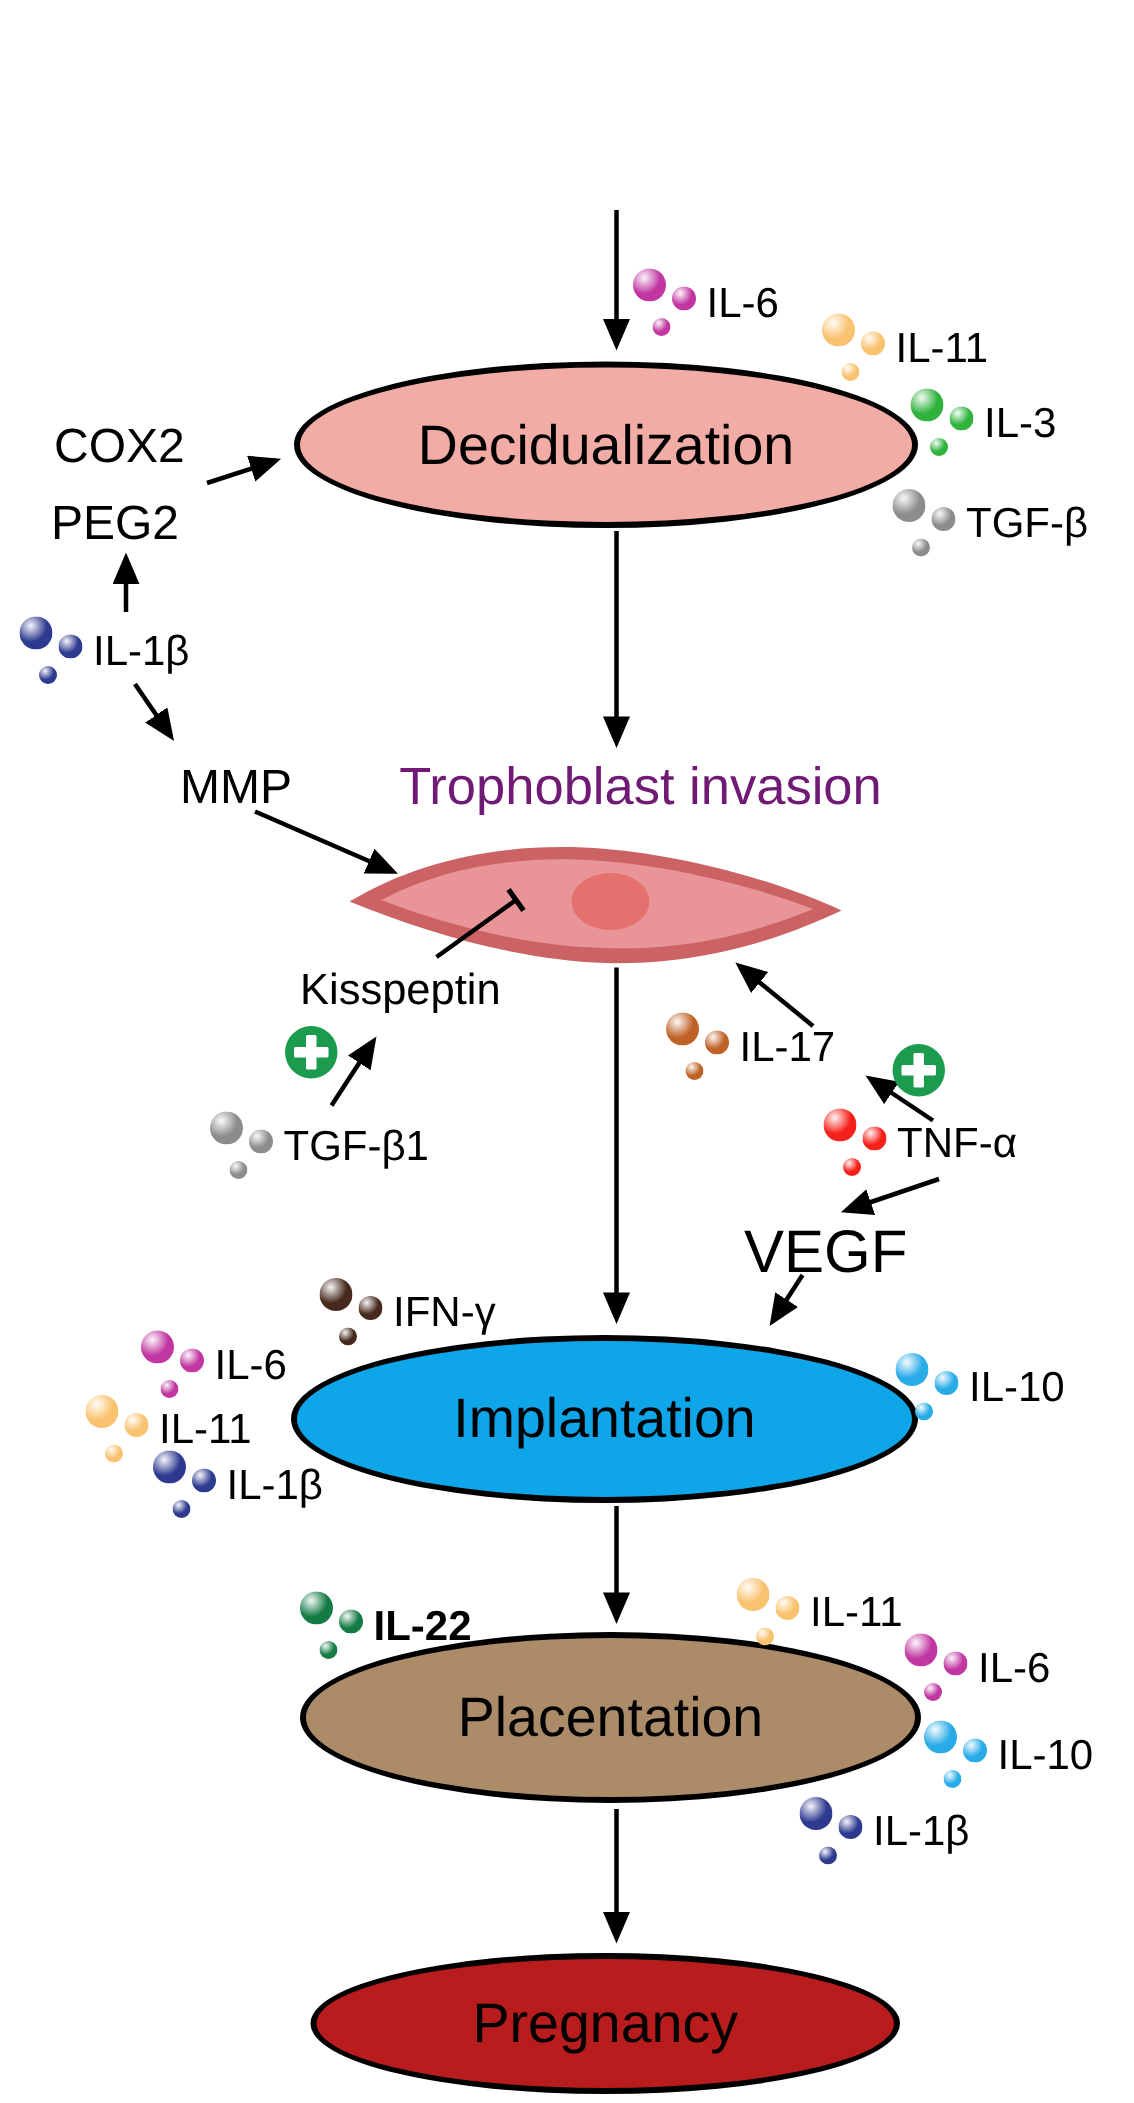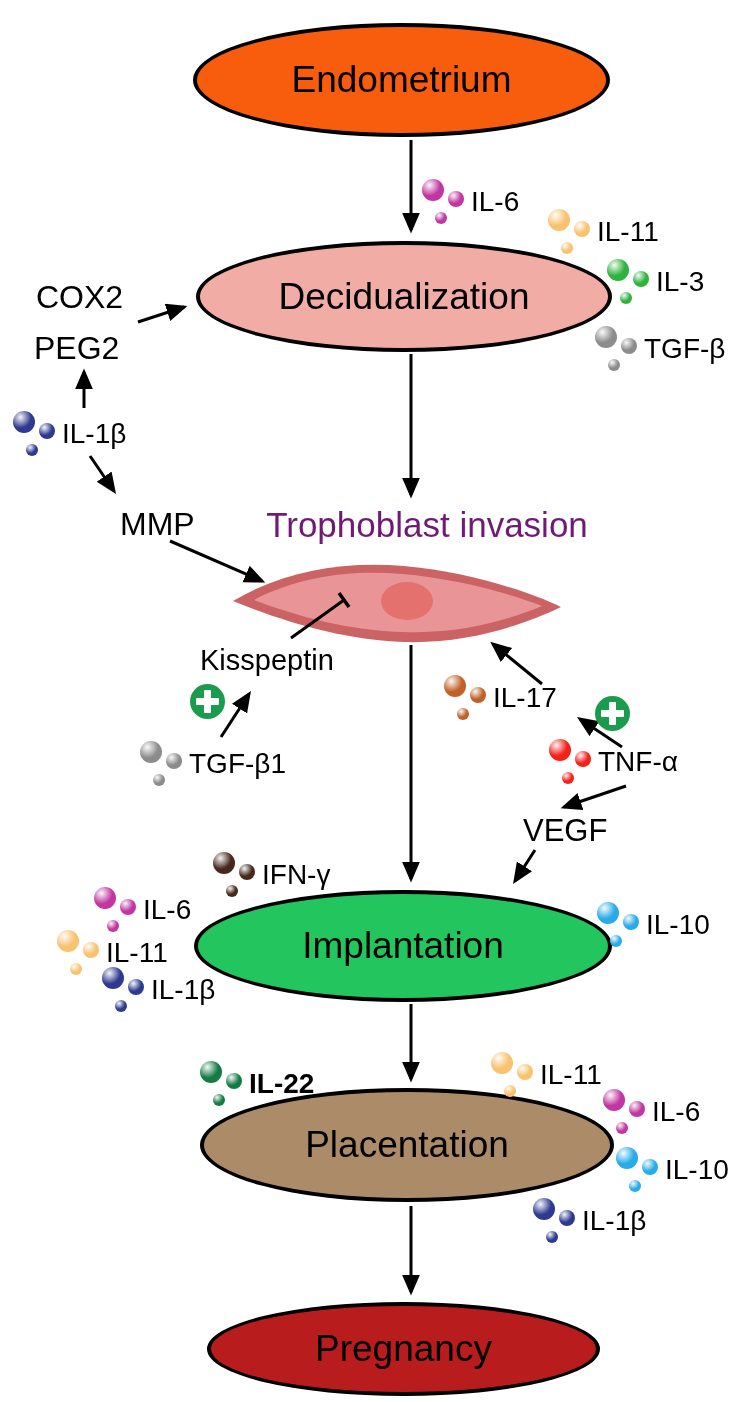--- a/index.html
+++ b/index.html
@@ -30,29 +30,26 @@
   }
   .plus::before,.plus::after{content:"";position:absolute;background:#fff;border-radius:1px;}
   .plus::before{width:23px;height:7px;left:6px;top:14px;}
   .plus::after{width:7px;height:23px;left:14px;top:6px;}
 </style>
 </head>
 <body>
 
 <div class="canvas">
 
-  <div class="stage" style="left: 193px; top: 23px; width: 417px; height: 114px; background: rgb(248, 92, 13);">
-    <span class="stage-label">Endometrium</span>
-  </div>
 
   <div class="stage" style="left: 196px; top: 241px; width: 416px; height: 111px; background: rgb(242, 172, 166);">
     <span class="stage-label">Decidualization</span>
   </div>
 
-  <div class="stage" style="left: 194px; top: 890px; width: 418px; height: 112px; background: #22c55e;">
+  <div class="stage" style="left: 194px; top: 890px; width: 418px; height: 112px; background: #0ea5e9;">
     <span class="stage-label">Implantation</span>
   </div>
 
   <div class="stage" style="left: 200px; top: 1088px; width: 414px; height: 114px; background: rgb(172, 139, 104);">
     <span class="stage-label">Placentation</span>
   </div>
 
   <div class="stage" style="left: 207px; top: 1302px; width: 393px; height: 94px; background: #b91c1c;">
     <span class="stage-label">Pregnancy</span>
   </div>
@@ -87,21 +84,21 @@
     <line x1="626" y1="786" x2="564" y2="807" stroke="#000" stroke-width="3" marker-end="url(#ah)"></line>
     <line x1="535" y1="850" x2="515" y2="881" stroke="#000" stroke-width="3" marker-end="url(#ah)"></line>
     <line x1="411" y1="1004" x2="411" y2="1079" stroke="#000" stroke-width="3" marker-end="url(#ah)"></line>
     <line x1="411" y1="1206" x2="411" y2="1292" stroke="#000" stroke-width="3" marker-end="url(#ah)"></line>
   </svg>
 
   <div class="annot" style="left:36px;top:279px;">COX2</div>
   <div class="annot" style="left:34px;top:330px;">PEG2</div>
   <div class="annot" style="left:120px;top:506px;">MMP</div>
   <div class="annot" style="left:200px;top:644px;font-size:29px;">Kisspeptin</div>
-  <div class="annot" style="left:523px;top:813px;font-size:31px;">VEGF</div>
+  <div class="annot" style="left:496px;top:813px;font-size:40px;">VEGF</div>
 
   <div class="plus" style="left: 190px; top: 684px; background: rgb(27, 155, 78);"></div>
   <div class="plus" style="left: 595px; top: 696px; background: rgb(27, 155, 78);"></div>
 
   <div class="mol" style="left: 422px; top: 178px; --c: #C136A1;">
     <span class="dots">
         <span class="dot d1"></span>
         <span class="dot d2"></span>
         <span class="dot d3"></span>
       </span>

